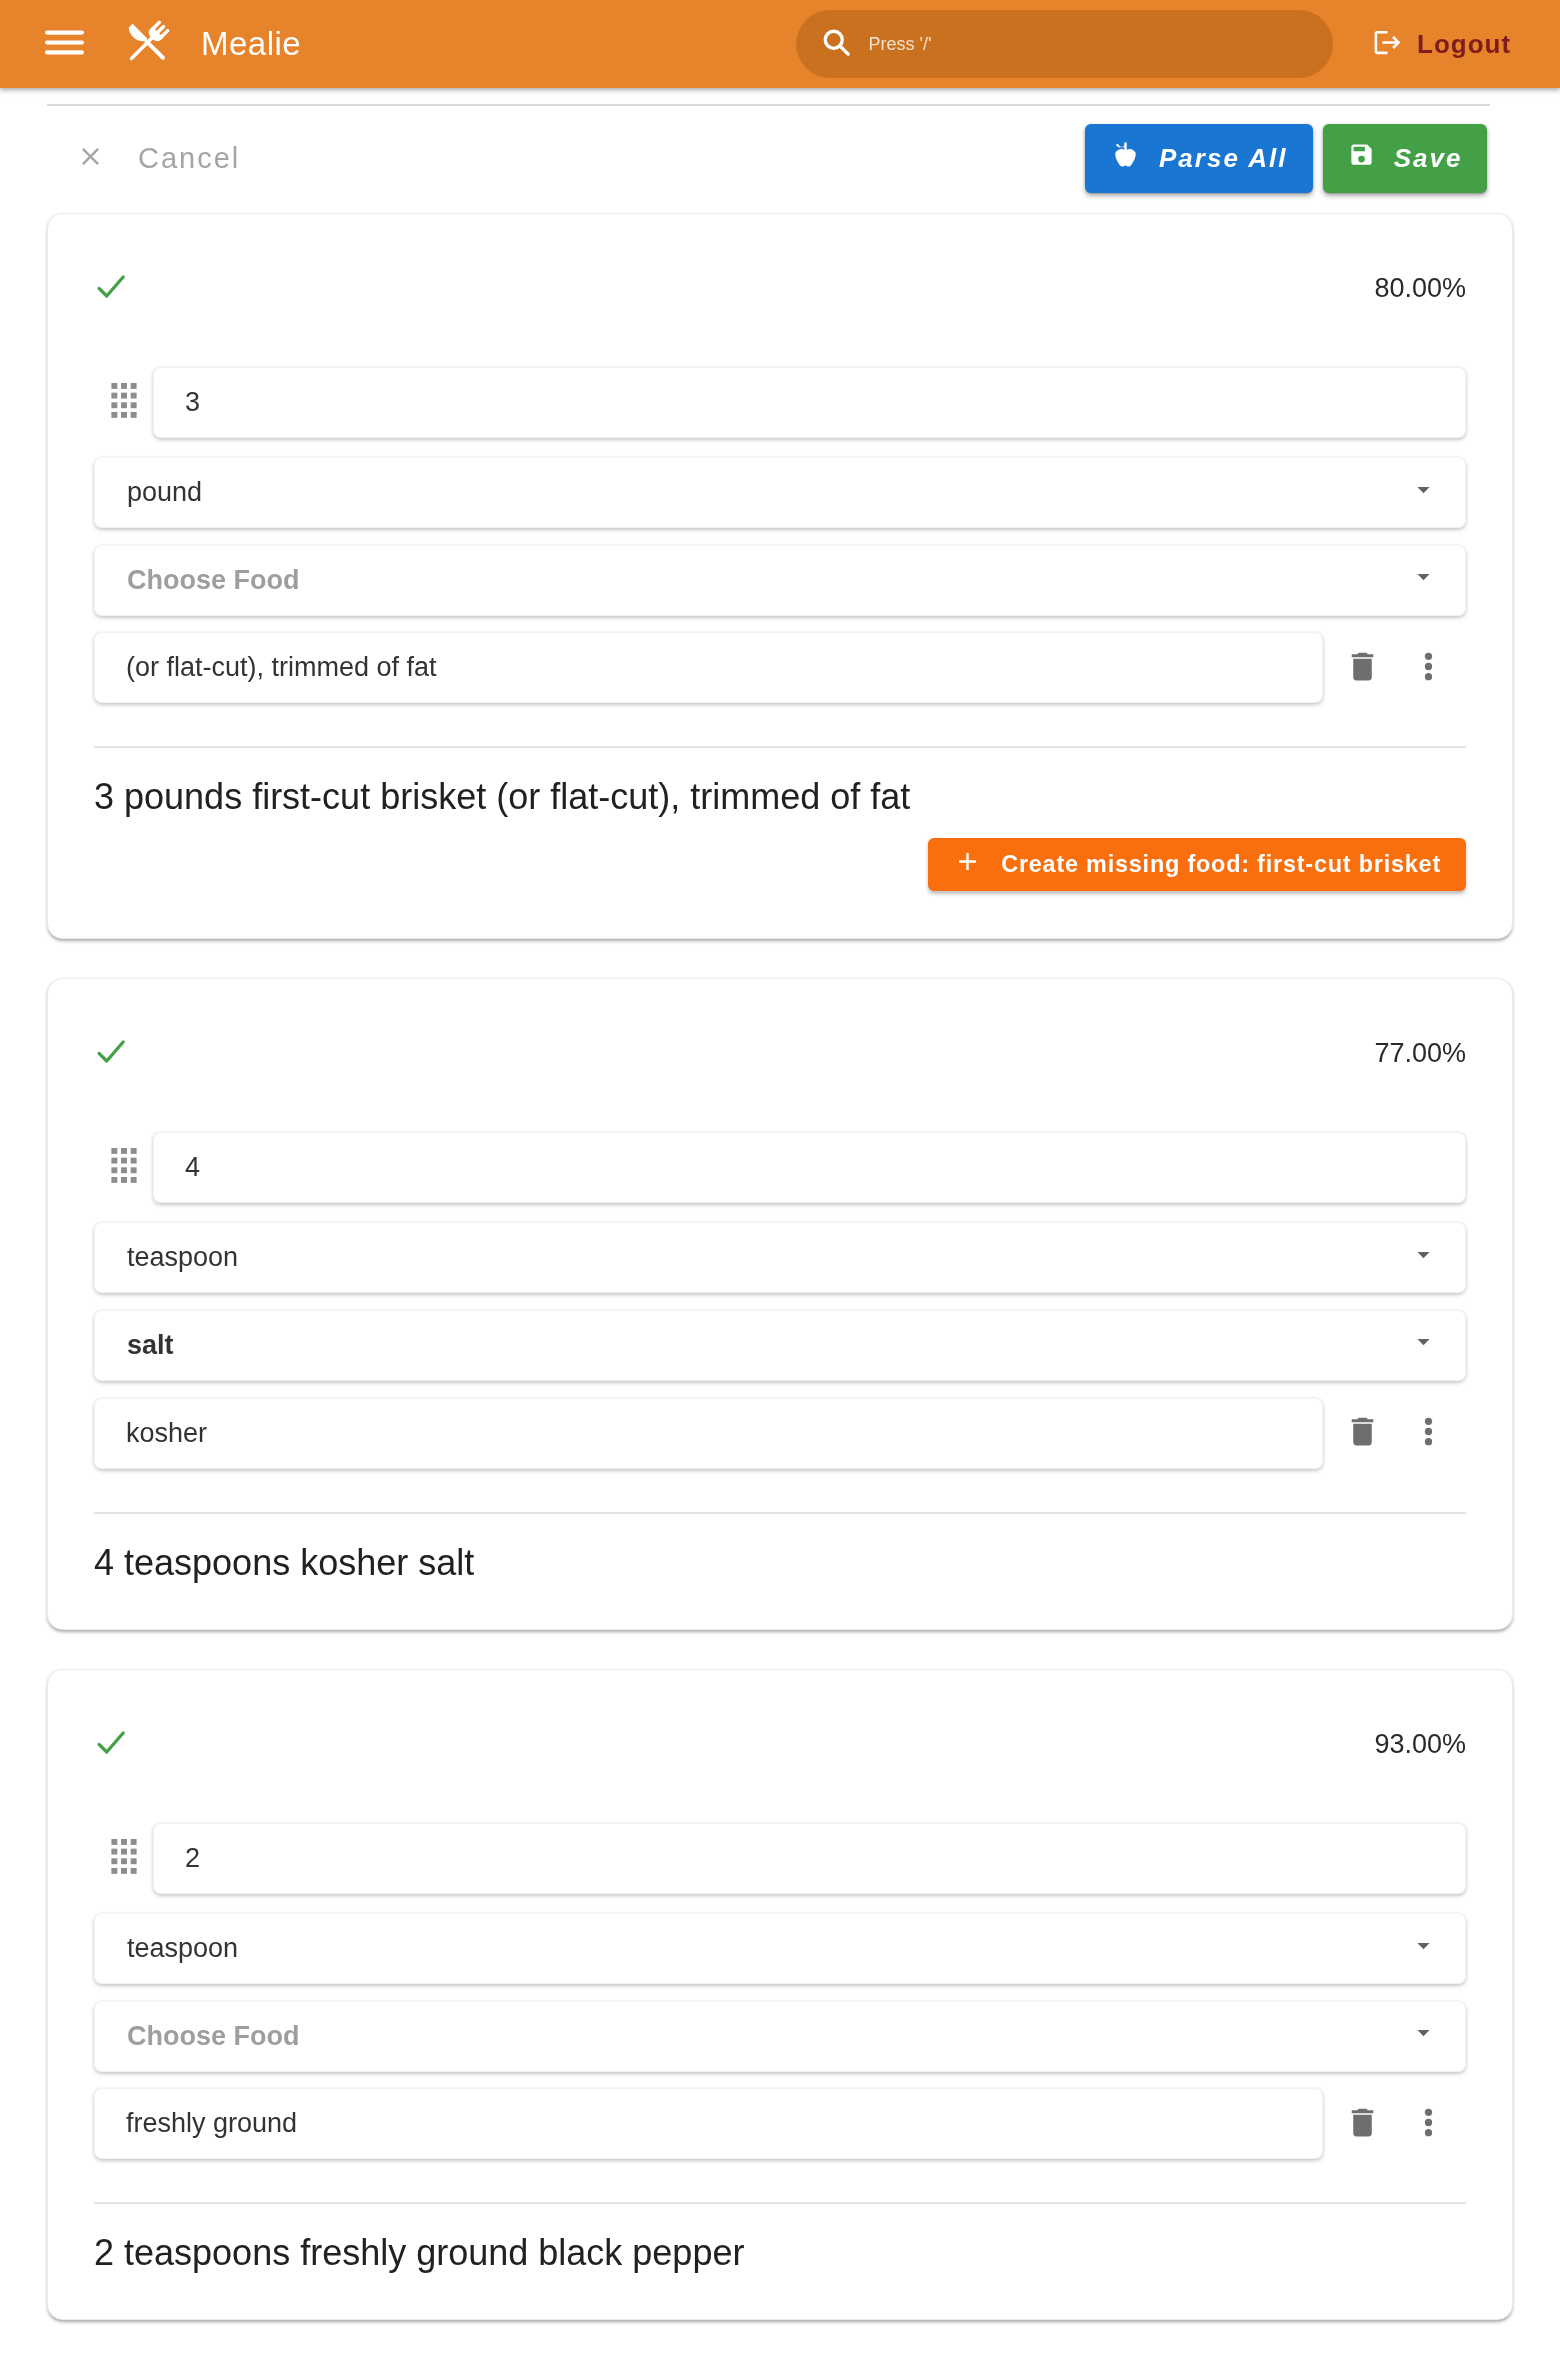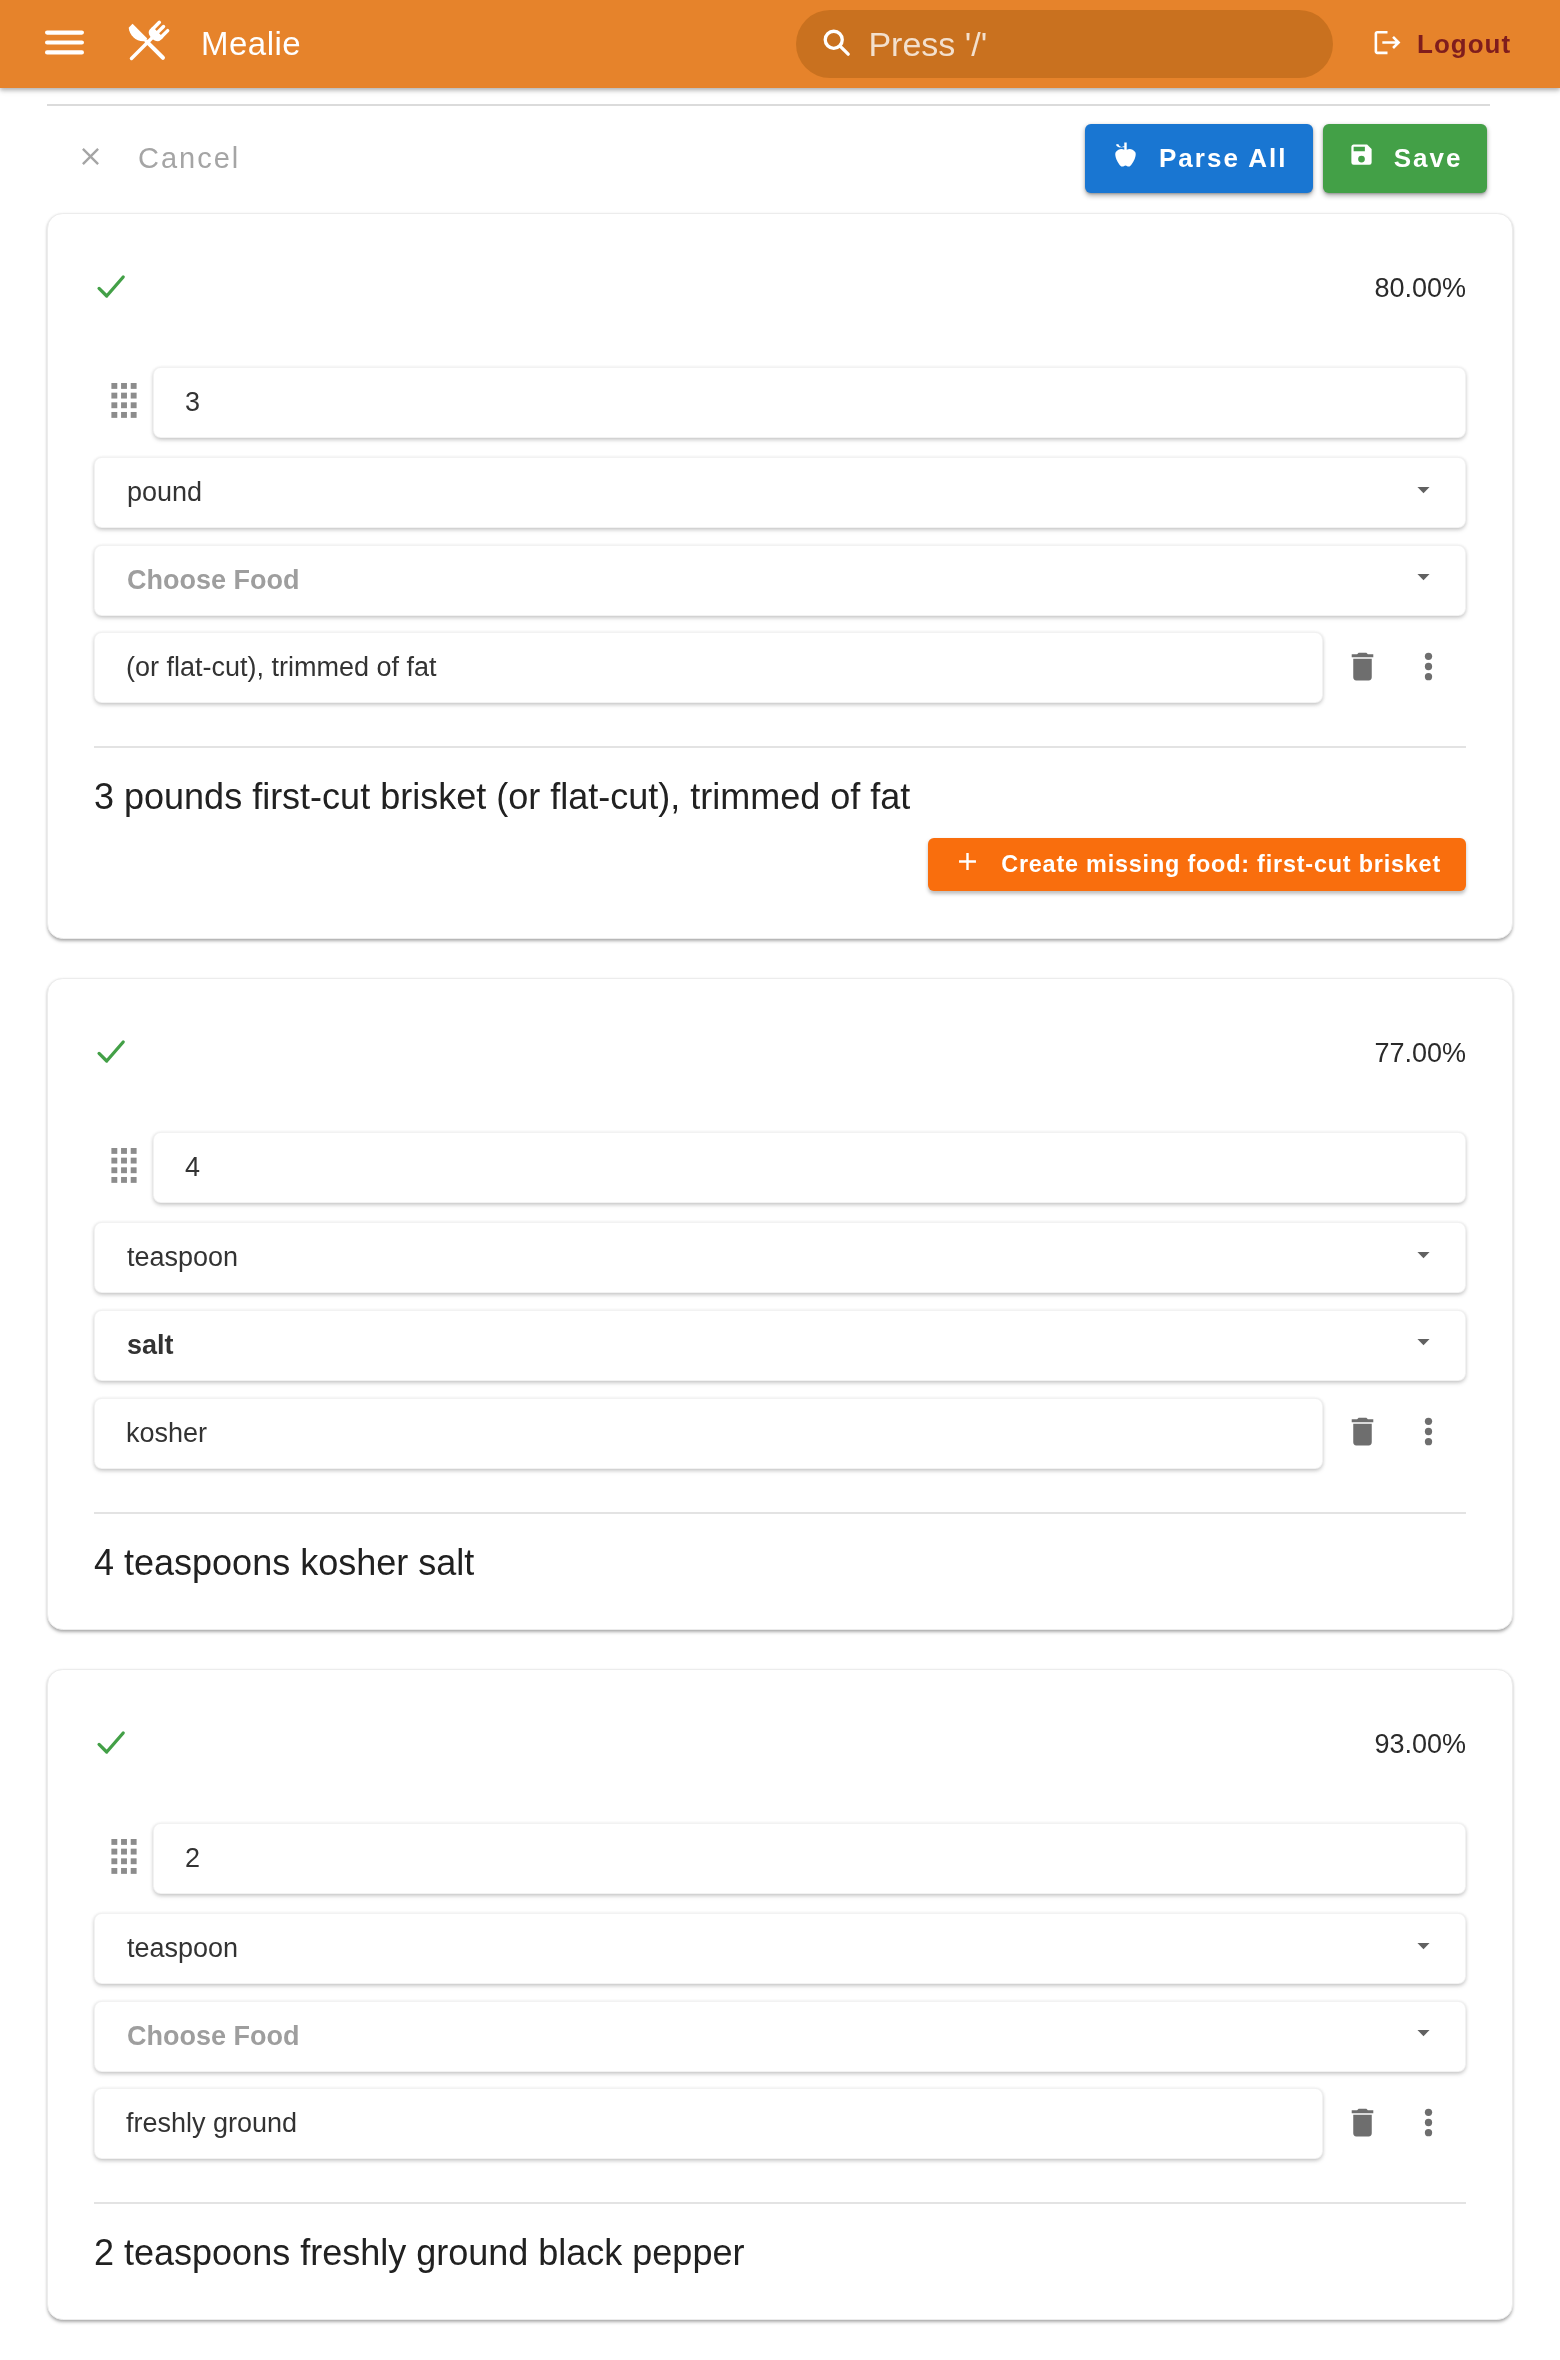--- a/index.html
+++ b/index.html
@@ -20,36 +20,36 @@
   }
   .hamburger-btn { width:51px; height:51px; display:flex; align-items:center; justify-content:center; border-radius:50%; }
   .logo-wrap { margin-left:29px; display:flex; align-items:center; }
   .app-title { color:#fff; font-size:33px; font-weight:400; margin-left:25px; letter-spacing:0.5px; }
   .search-pill {
     margin-left:auto; width:537px; height:68px; border-radius:34px;
     background:#C9711F; display:flex; align-items:center; padding:0 23.4px; gap:15.6px;
   }
   .search-input {
     flex:1; background:transparent; border:none; outline:none;
-    font-size:34px; color:#fff;
+    font-size:18px; color:#fff;
   }
   .search-input::placeholder { color:rgba(255,255,255,0.78); }
   .logout-btn { display:flex; align-items:center; gap:13.7px; margin-left:33px; padding:7.8px 5.9px; }
   .logout-label { color:#7f1d1d; font-size:26px; font-weight:700; letter-spacing:1px; }
 
   
   .top-divider { margin:15.6px 70px 0 47px; border-top:2px solid #DBDBDB; }
   .toolbar { display:flex; align-items:center; margin-top:17.6px; padding:0 73px 0 76px; height:70px; }
   .cancel-btn { display:flex; align-items:center; gap:33px; }
   .cancel-label { color:#A5A5A5; font-size:29px; font-weight:500; letter-spacing:2px; }
   .toolbar-spacer { flex:1; }
   .btn-raised {
     display:flex; align-items:center; justify-content:center; gap:19px;
     height:69px; border-radius:5.9px; color:#fff; font-size:26px; font-weight:600;
-    letter-spacing:2px; box-shadow:0 2.9px 4.9px rgba(0,0,0,0.3), 0 1px 2px rgba(0,0,0,0.2);
+    letter-spacing:2px; box-shadow:0 2.9px 4.9px rgba(0,0,0,0.3), 0 1px 2px rgba(0,0,0,0.2);font-style:italic;
   }
   .parse-all-btn { width:228px; background:#1976D2; }
   .save-btn { width:164px; background:#43A047; margin-left:9.8px; }
 
   
   .cards { margin:19.5px 47px 0 47px; }
   .card {
     background:#fff; border:1px solid #ECECEC; border-radius:15.6px;
     padding:55px 46px 47px 46px; margin-bottom:39px;
     box-shadow:0 2.9px 3.9px -1px rgba(0,0,0,0.28), 0 1px 2.9px rgba(0,0,0,0.12);

